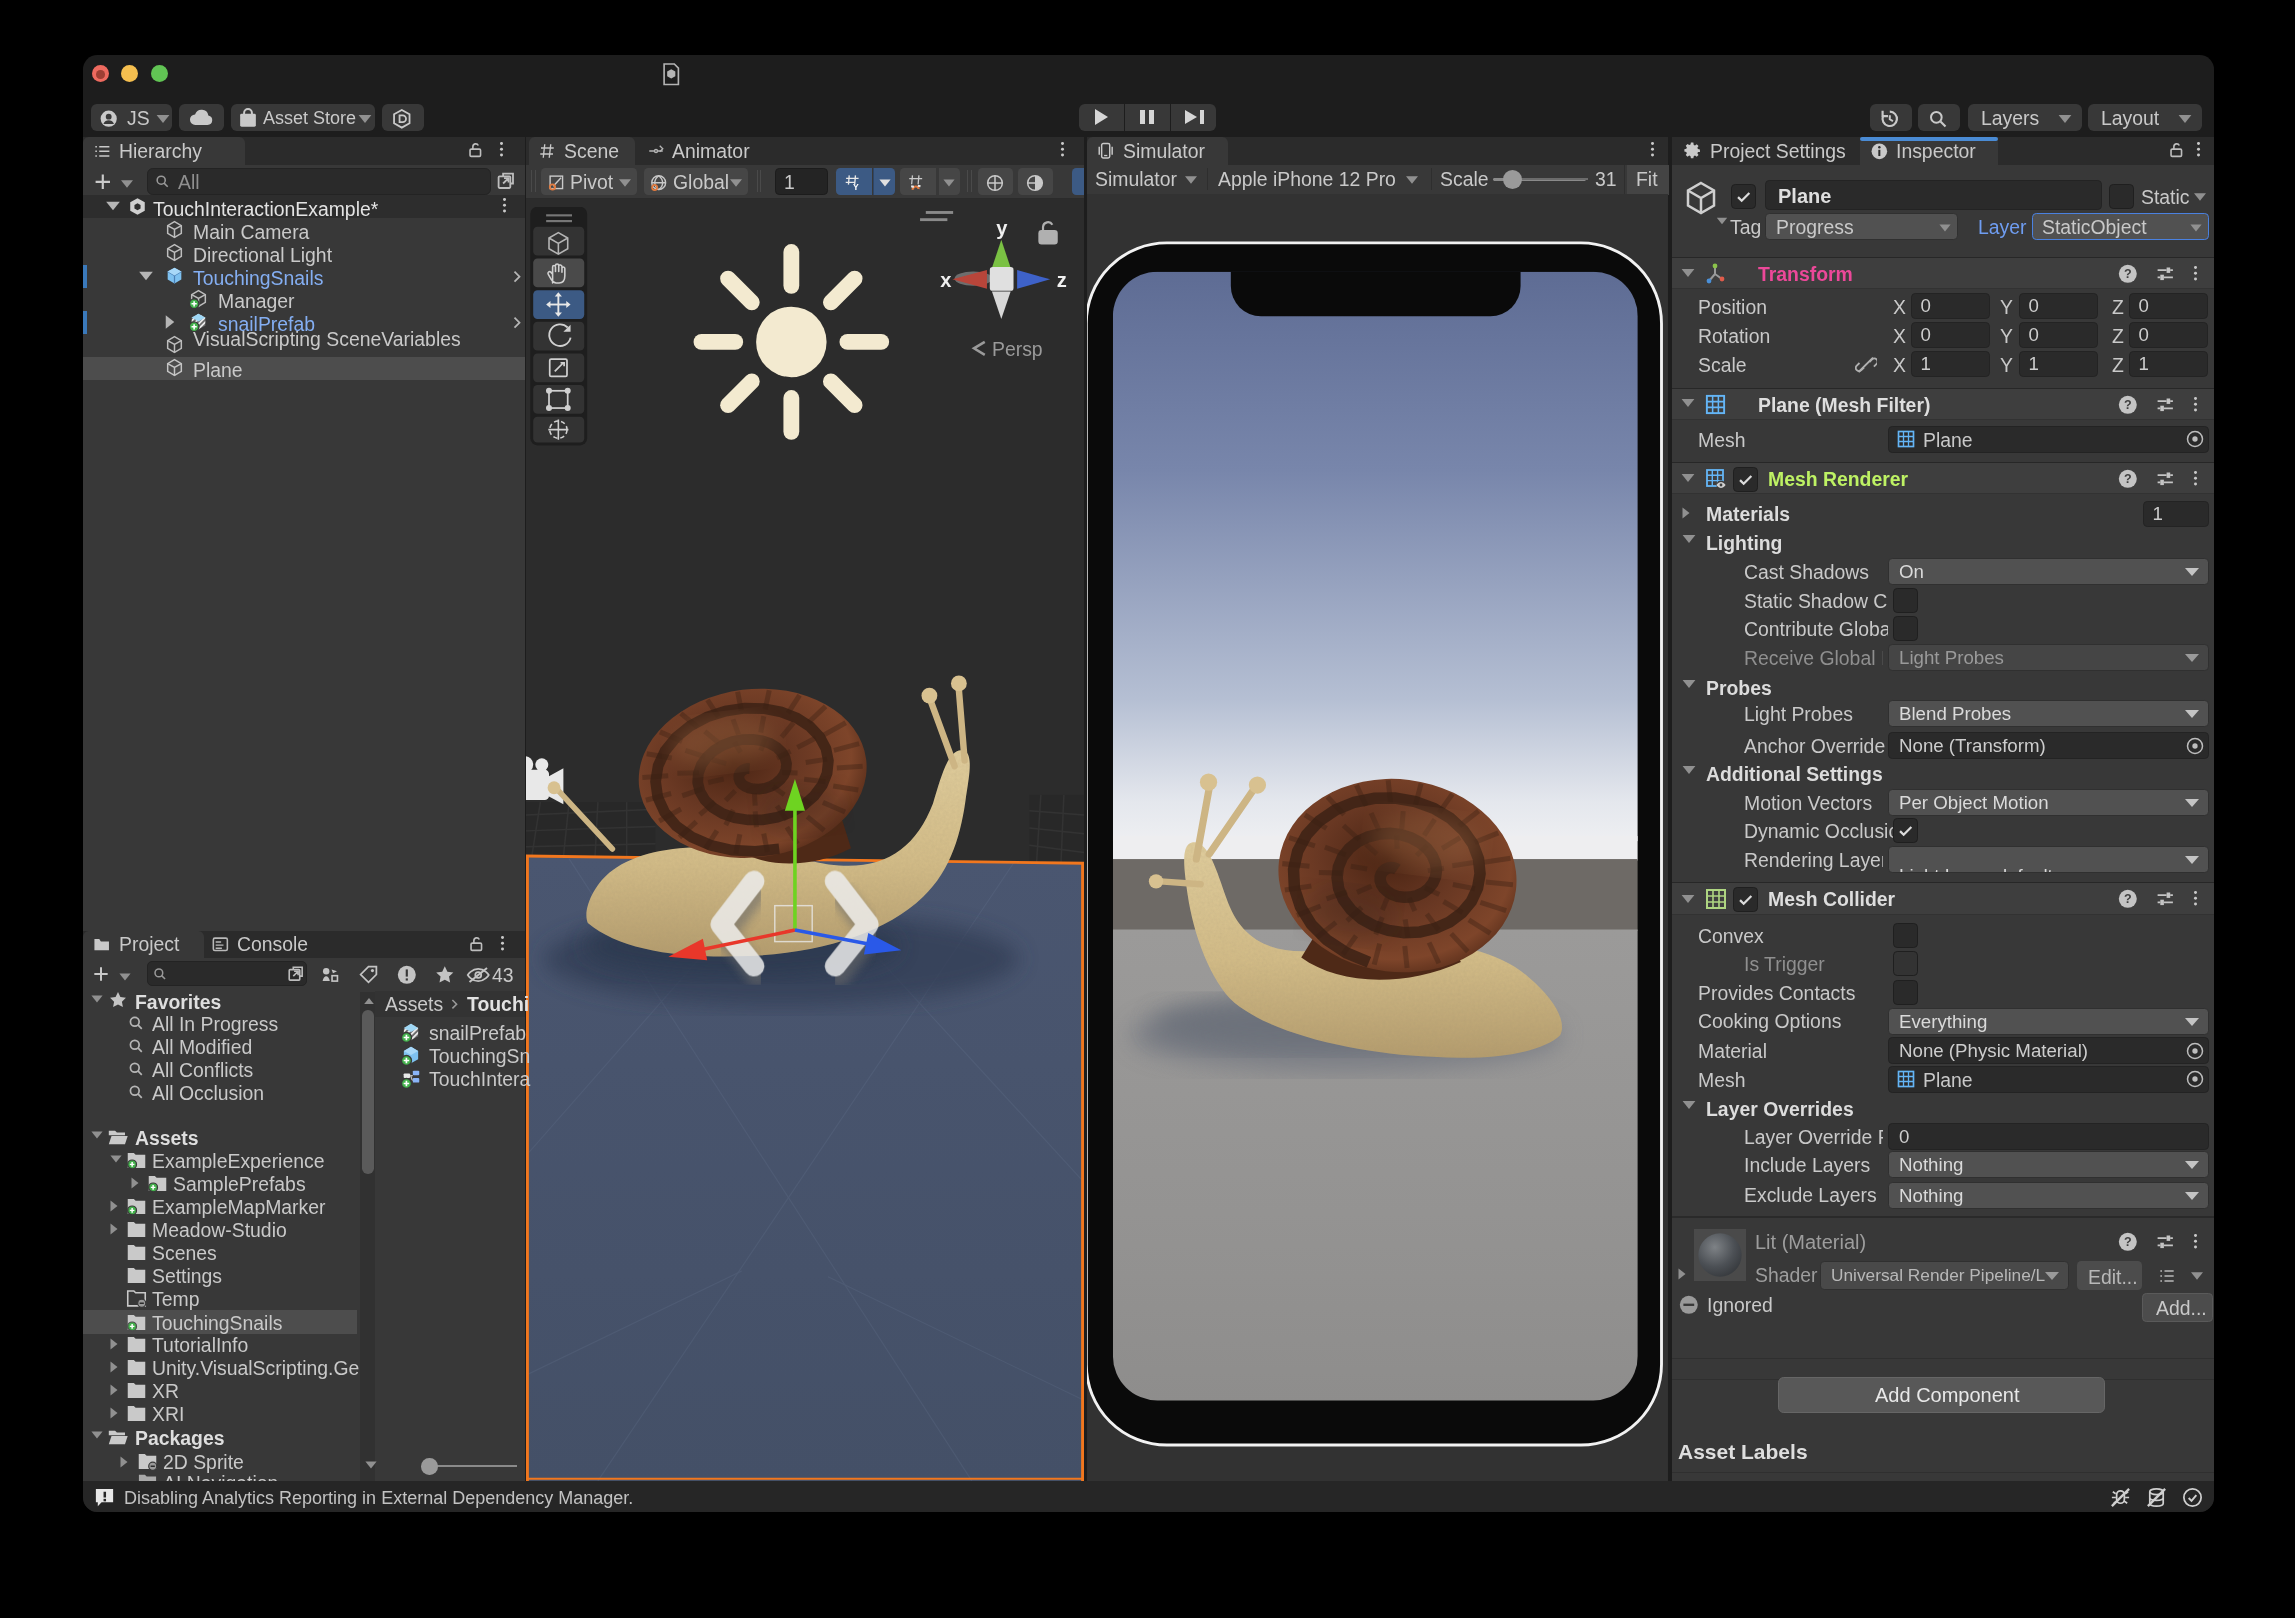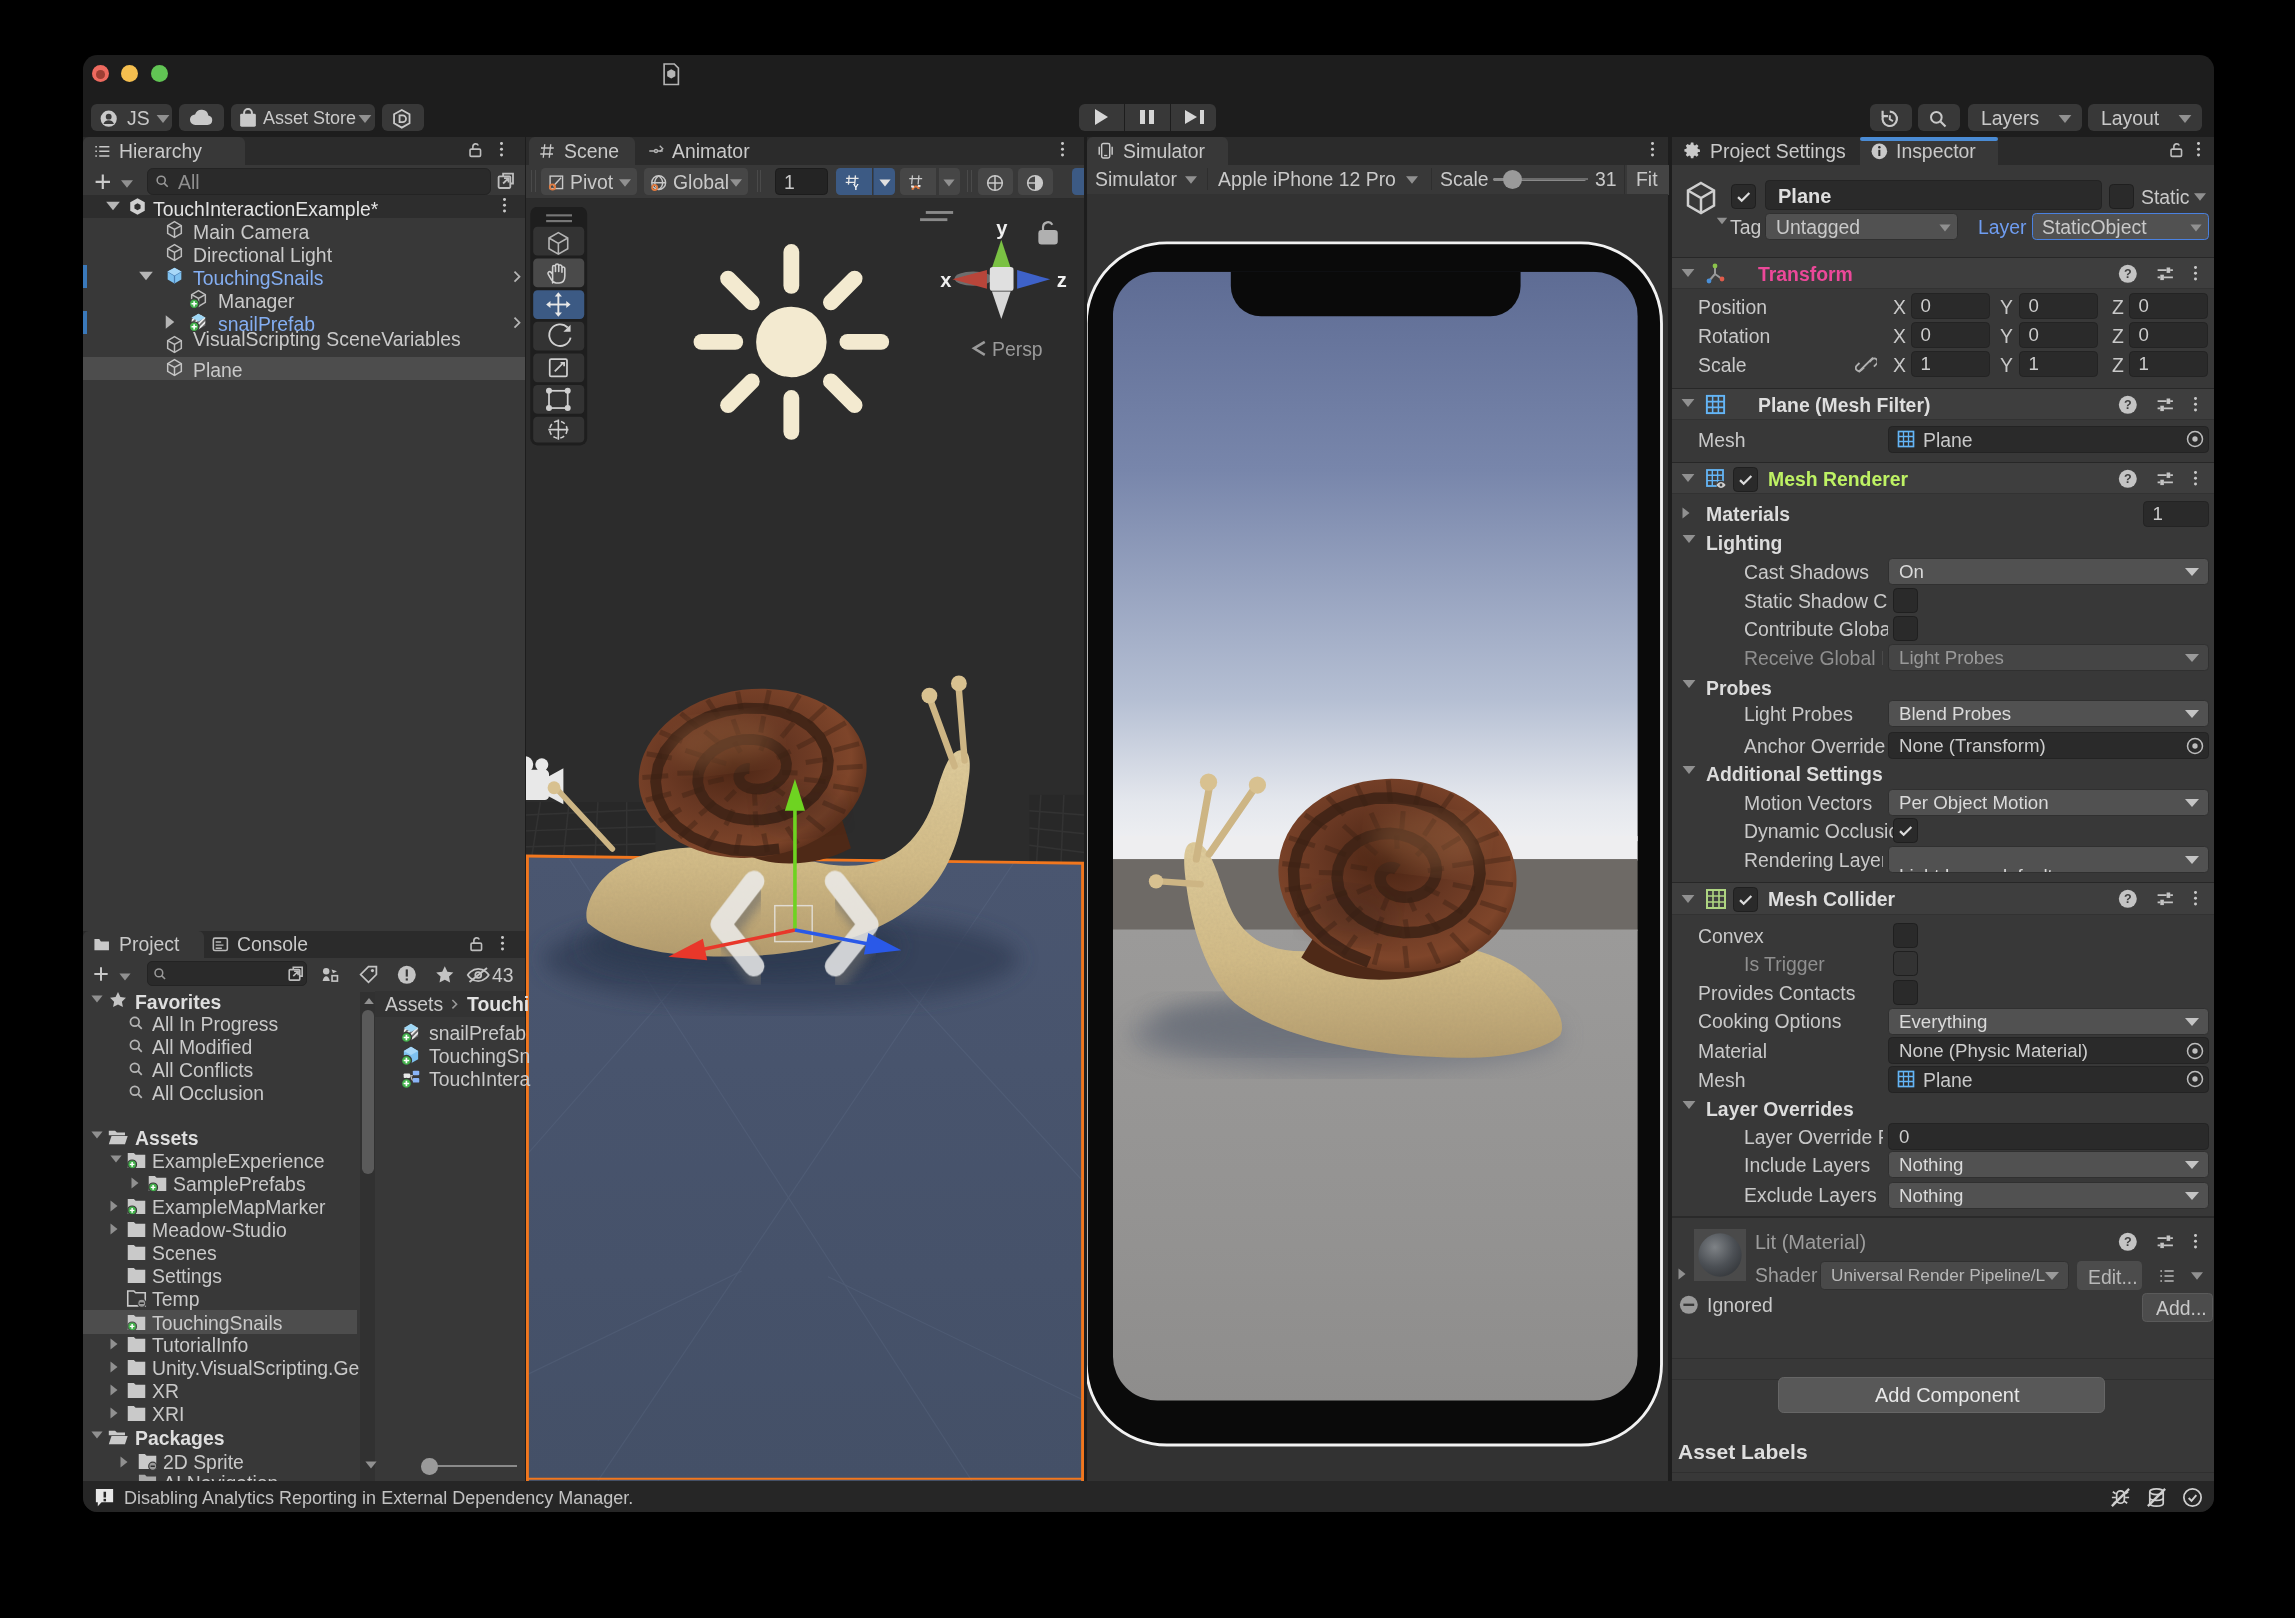--- a/index.html
+++ b/index.html
@@ -686,21 +686,21 @@
       <path d="M5 12.5l4.5 4.5L19 7.5" fill="none" stroke="#dcdcdc" stroke-width="2.8"></path>
     </svg>
 <div class="abs fld" style="left:1765px;top:180px;width:337px;height:30px;"></div>
 <div class="abs txt b" style="left:1778px;top:185px;font-size:20px;color:#dedede;">Plane</div>
 <div class="abs chk" style="left:2109px;top:184px;"></div>
 <div class="abs txt" style="left:2141px;top:186px;">Static</div>
 <div class="abs tri-d" style="left:2192px;top:192px;transform:scale(.75);"></div>
 
 <div class="abs txt" style="left:1730px;top:216px;">Tag</div>
 <div class="abs dd" style="left:1765px;top:213px;width:193px;height:27px;"></div>
-<div class="abs txt" style="left:1776px;top:216px;">Untagged</div>
+<div class="abs txt" style="left:1776px;top:216px;">Progress</div>
 <div class="abs tri-d" style="left:1937px;top:223px;transform:scale(.7);"></div>
 <div class="abs txt" style="left:1978px;top:216px;color:#6f9df1;">Layer</div>
 <div class="abs dd" style="left:2032px;top:213px;width:177px;height:27px;border:1.4px solid #4a81e0;"></div>
 <div class="abs txt" style="left:2042px;top:216px;">StaticObject</div>
 <div class="abs tri-d" style="left:2188px;top:223px;transform:scale(.7);"></div>
 
 <div class="abs" style="left:1672px;top:257px;width:542px;height:32px;background:#3e3e3e;border-top:0.7px solid #272727;border-bottom:0.7px solid #323232;"></div>
 <div class="abs tri-d" style="left:1680px;top:268px;transform:scale(.8);"></div>
 <svg class="abs" style="left:1703px;top:262px" width="24" height="24" viewBox="0 0 24 24">
       <path d="M12 12 12 4M12 12l-6 7M12 12l7 5" stroke="#9a9a9a" stroke-width="2"></path>

